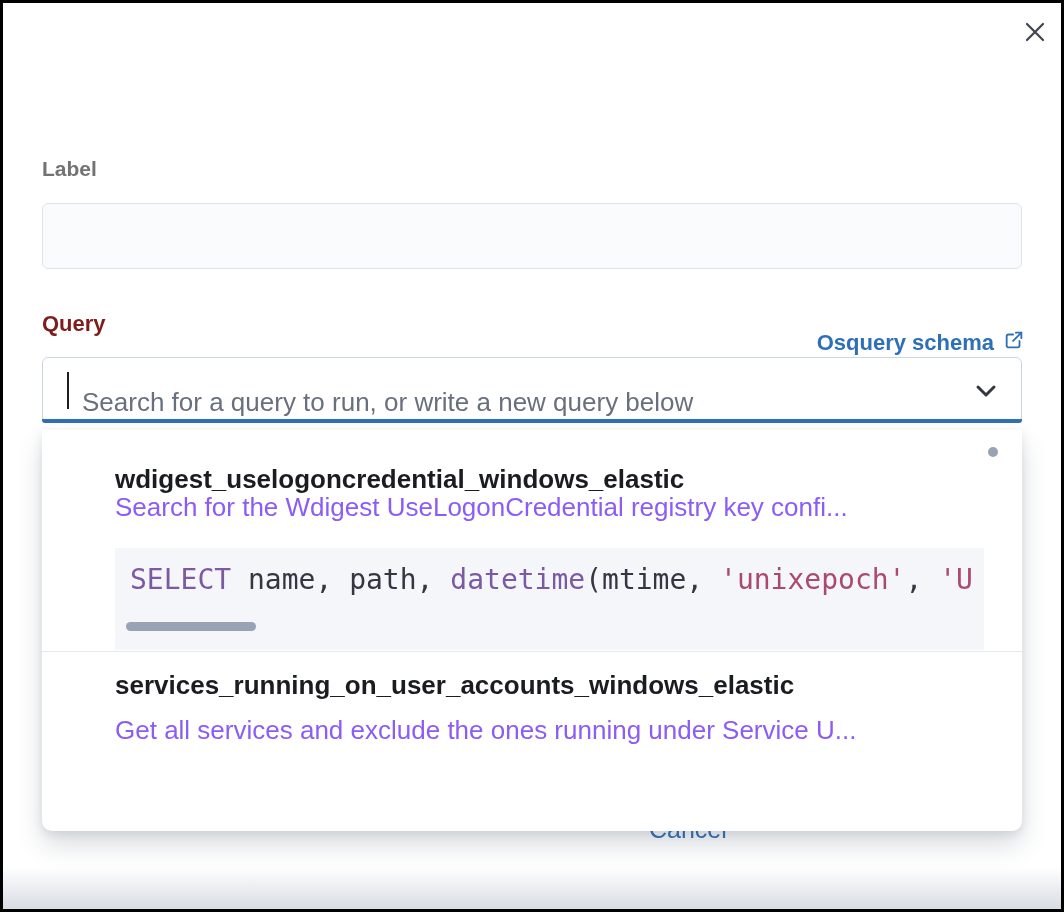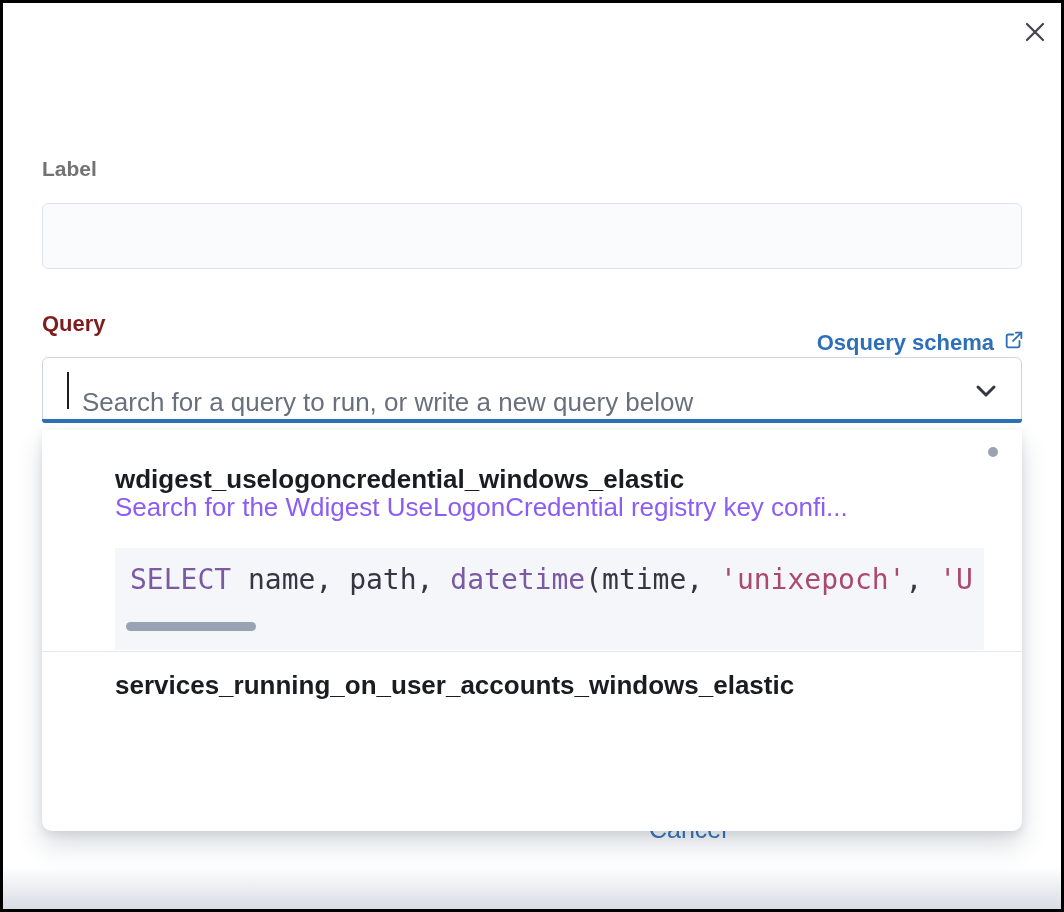--- a/index.html
+++ b/index.html
@@ -99,20 +99,21 @@
       <div class="opt-title" style="top:34px;">wdigest_uselogoncredential_windows_elastic</div>
       <div class="opt-desc" style="top:62px;">Search for the Wdigest UseLogonCredential registry key confi...</div>
       <div class="codeblock" style="top:118px;height:102px;"><span class="kw">SELECT</span><span> name, path, </span><span class="kw">datetime</span><span>(mtime, </span><span class="str">'unixepoch'</span><span>, </span><span class="str">'U</span></div>
       <div class="hthumb" style="top:192px;"></div>
     </div>
 
     <div class="divider"></div>
 
     <div class="option" style="top:221px;height:168px;">
       <div class="opt-title" style="top:19px;">services_running_on_user_accounts_windows_elastic</div>
+      <div class="opt-desc" style="top:64px;">Get all services and exclude the ones running under Service U...</div>
     </div>
 
     <div class="vdot"></div>
   </div>
 
   <button class="cancel-btn">Cancel</button>
 
   <div class="bottom-shadow"></div>
 </div>
 

